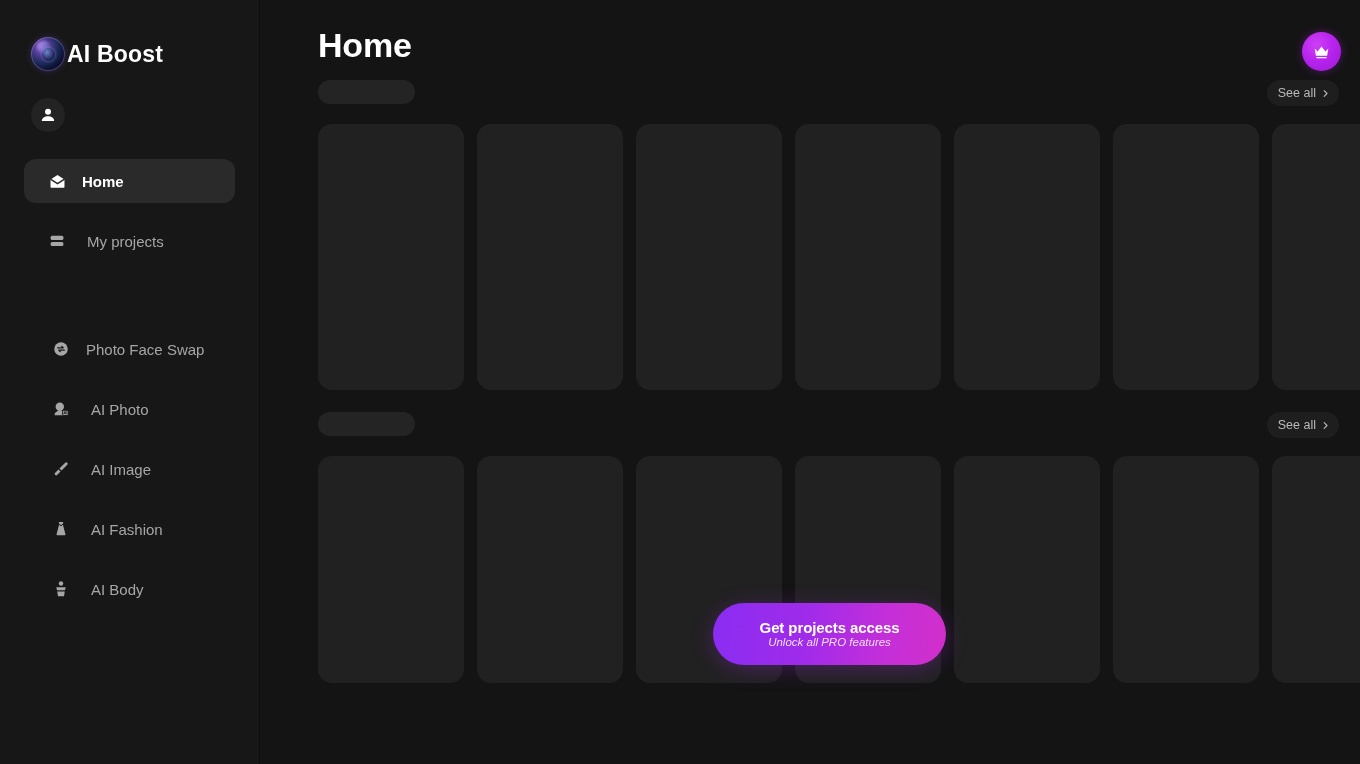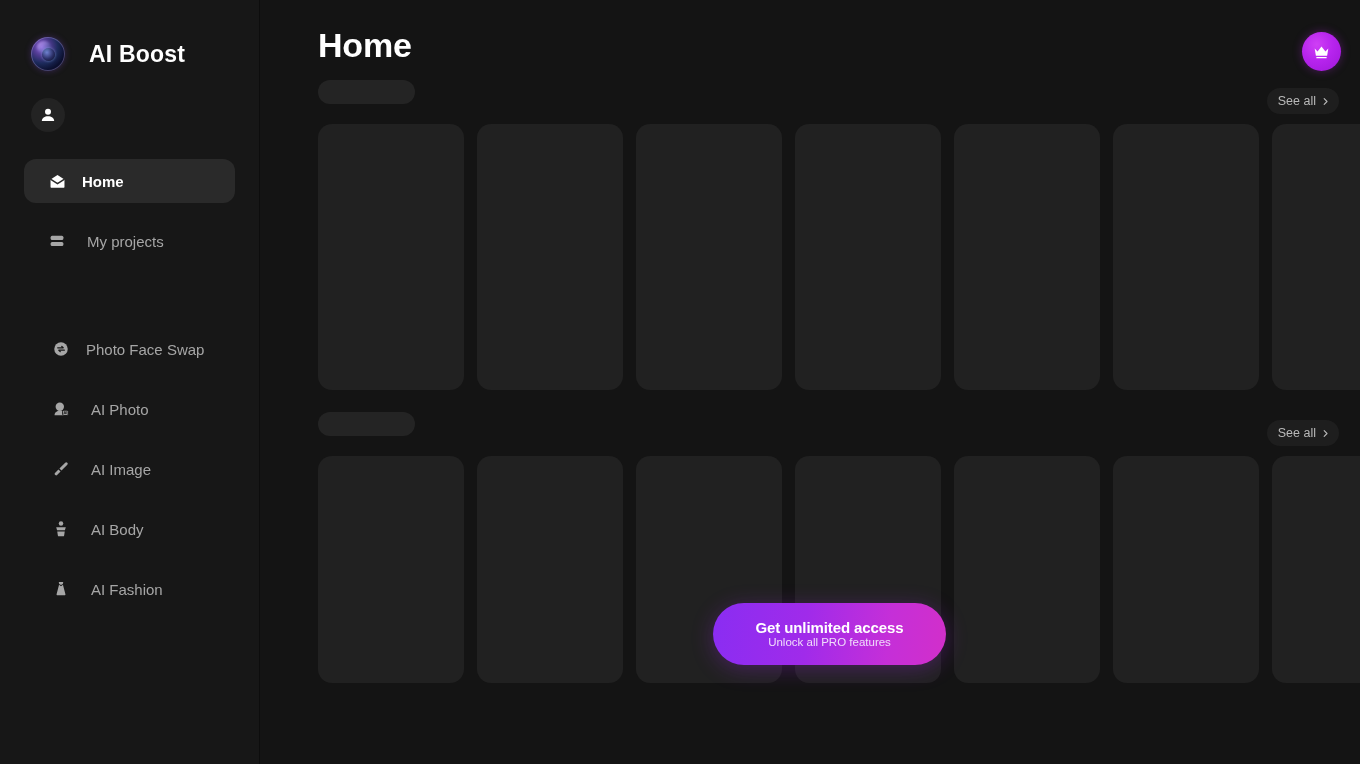--- a/index.html
+++ b/index.html
@@ -28,21 +28,21 @@
     height: 764px;
     flex: 0 0 260px;
     background: #171717;
     border-right: 1px solid #0d0d0d;
     overflow: hidden;
   }
 
   .brand {
     display: flex;
     align-items: center;
-    gap: 24px;
+    gap: 2px;
     padding: 36px 0 0 31px;
     height: 72px;
   }
   .brand-logo {
     width: 34px; height: 34px;
     border-radius: 50%;
     flex: 0 0 34px;
     background:
       radial-gradient(circle at 32% 30%, #8f5fd8 0%, #4e3a8f 26%, #1d2b5c 48%, #0c1030 70%, #05060f 100%);
     box-shadow: inset 0 0 0 1px rgba(180,160,230,.35), 0 0 6px rgba(120,70,200,.35);
@@ -175,21 +175,20 @@
     align-items: center;
     gap: 5px;
     height: 26px;
     padding: 0 9px 0 11px;
     border-radius: 13px;
     background: #1e1e1e;
     color: #b9b9b9;
     font-size: 12.5px;
     cursor: pointer;
     white-space: nowrap;
-    margin-top: 8px;
   }
   .see-all .chev { display: flex; align-items: center; }
   .see-all svg { display: block; }
 
   .rail {
     display: flex;
     gap: 13px;
     padding-left: 58px;
     overflow: hidden;
   }
@@ -224,20 +223,21 @@
   .cta-title {
     font-size: 15px;
     font-weight: bold;
     letter-spacing: -.1px;
     line-height: 1;
   }
   .cta-sub {
     font-size: 11.5px;
     color: #f0dcfb;
     line-height: 1;
+    font-style: italic;
   }
 </style>
 </head>
 <body>
 
 <div id="app">
 
   <aside id="sidebar">
 
     <div class="brand">
@@ -310,36 +310,36 @@
             <path d="M8.6 12.6 4 17.2c-.7.7-.7 1.6 0 2.3l.5.5c.7.7 1.6.7 2.3 0l4.6-4.6z"></path>
           </svg>
         </span>
         <span class="nav-label">AI Image</span>
       </div>
 
 
       <div class="nav-item">
         <span class="nav-ico">
           <svg width="18" height="18" viewBox="0 0 24 24" fill="#a6a6a6" aria-hidden="true">
+            <path d="M9 2.6h6l-.6 2.6L12 6.8 9.6 5.2z"></path>
+            <path d="M9.4 6.4 12 8.2l2.6-1.8 3.3 12.6c.2.8-.4 1.4-1.2 1.4H7.3c-.8 0-1.4-.6-1.2-1.4z"></path>
+          </svg>
+        </span>
+        <span class="nav-label">AI Fashion</span>
+      </div>
+
+      <div class="nav-item">
+        <span class="nav-ico">
+          <svg width="18" height="18" viewBox="0 0 24 24" fill="#a6a6a6" aria-hidden="true">
             <circle cx="12" cy="4.6" r="3"></circle>
             <path d="M5.6 9.6h12.8l-1.2 4.2H6.8z"></path>
             <path d="M7 15.2h10l-.8 5.4c-.1.7-.7 1.2-1.4 1.2H9.2c-.7 0-1.3-.5-1.4-1.2z"></path>
           </svg>
         </span>
         <span class="nav-label">AI Body</span>
-      </div>
-
-      <div class="nav-item">
-        <span class="nav-ico">
-          <svg width="18" height="18" viewBox="0 0 24 24" fill="#a6a6a6" aria-hidden="true">
-            <path d="M9 2.6h6l-.6 2.6L12 6.8 9.6 5.2z"></path>
-            <path d="M9.4 6.4 12 8.2l2.6-1.8 3.3 12.6c.2.8-.4 1.4-1.2 1.4H7.3c-.8 0-1.4-.6-1.2-1.4z"></path>
-          </svg>
-        </span>
-        <span class="nav-label">AI Fashion</span>
       </div>
 
     </nav>
   </aside>
 
   <section id="main">
 
     <div class="page-head">
       <h1 class="page-title">Home</h1>
     </div>
@@ -395,18 +395,18 @@
         <div class="sk-card"></div>
         <div class="sk-card"></div>
         <div class="sk-card"></div>
         <div class="sk-card"></div>
         <div class="sk-card"></div>
 
       </div>
     </div>
 
     <button class="cta">
-      <span class="cta-title">Get unlimited access</span>
+      <span class="cta-title">Get projects access</span>
       <span class="cta-sub">Unlock all PRO features</span>
     </button>
 
   </section>
 </div>
 
 </body></html>

